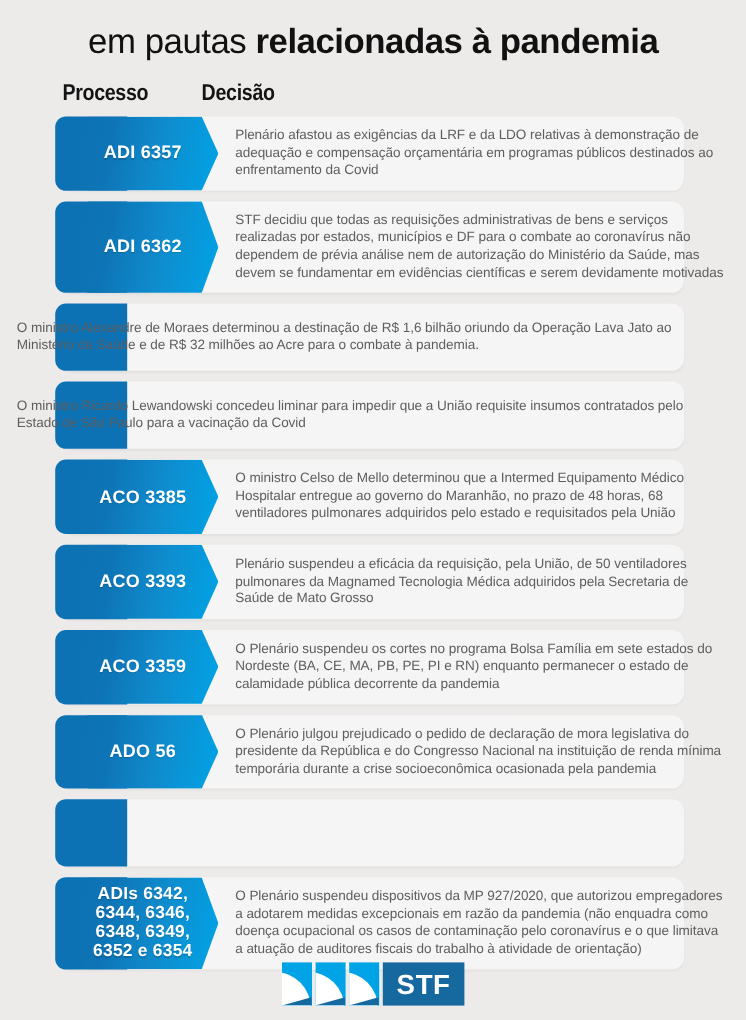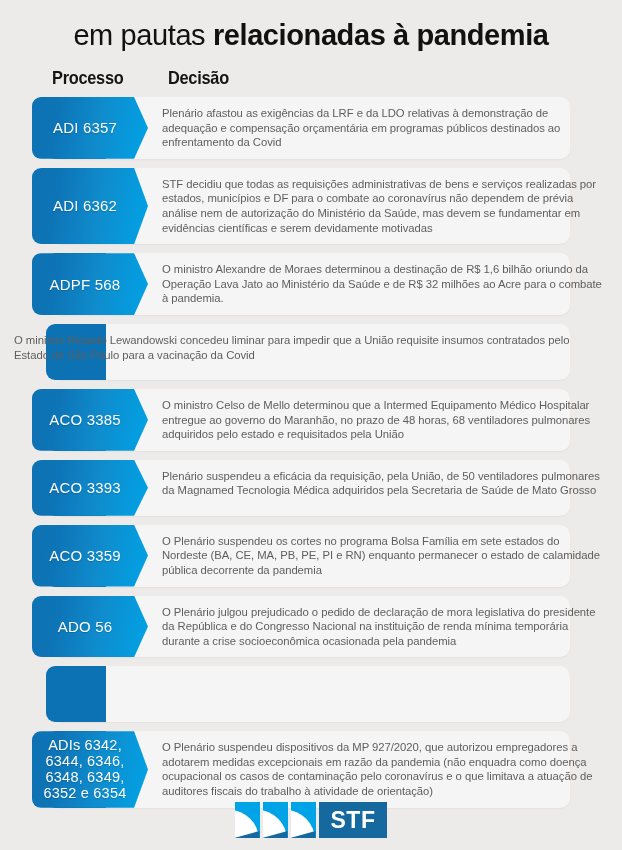--- a/index.html
+++ b/index.html
@@ -73,30 +73,30 @@
     top: 0;
     bottom: 0;
     background: #f6f5f5;
     border-radius: 10px;
     box-shadow: 0 1px 2px rgba(0,0,0,0.045);
   }
 
   .tag {
     position: relative;
     z-index: 3;
-    margin-left: 32px;
+    margin-left: 66px;
     width: 116px;
     flex: 0 0 116px;
     background: linear-gradient(100deg, #0d72b4 0%, #0d74b6 22%, #0f8ccd 58%, #00a3e6 100%);
     color: #ffffff;
     display: flex;
     align-items: center;
     justify-content: center;
     text-align: center;
-    font-weight: normal;
+    font-weight: bold;
     font-size: 15px;
     letter-spacing: 0.2px;
     border-radius: 9px 0 0 9px;
     -webkit-clip-path: polygon(0 0, 88% 0, 100% 50%, 88% 100%, 0 100%);
     clip-path: polygon(0 0, 88% 0, 100% 50%, 88% 100%, 0 100%);
     text-shadow: 0 1px 1px rgba(0,0,0,0.18);
     padding: 4px 14px 4px 4px;
     line-height: 17px;
   }
   .tag-rounded-bg {
@@ -113,20 +113,21 @@
   .decision {
     position: relative;
     z-index: 3;
     flex: 1 1 auto;
     padding: 9px 16px 9px 14px;
     font-size: 11.3px;
     line-height: 14.6px;
     color: #5f5e5e;
     letter-spacing: -0.05px;
     display: flex;
+    align-items: center;
   }
   .decision span { display: block; }
 
   
   .footer {
     position: absolute;
     left: 0;
     right: 0;
     bottom: 12px;
     display: flex;
@@ -210,21 +211,20 @@
       <div class="card"></div>
       <div class="tag-rounded-bg"></div>
       <div class="tag">ADI 6362</div>
       <div class="decision">
         <span>STF decidiu que todas as requisições administrativas de bens e serviços realizadas por estados, municípios e DF para o combate ao coronavírus não dependem de prévia análise nem de autorização do Ministério da Saúde, mas devem se fundamentar em evidências científicas e serem devidamente motivadas</span>
       </div>
     </div>
     <div class="row">
       <div class="card"></div>
       <div class="tag-rounded-bg"></div>
-      <div class="tag">ADPF 568</div>
       <div class="decision">
         <span>O ministro Alexandre de Moraes determinou a destinação de R$ 1,6 bilhão oriundo da Operação Lava Jato ao Ministério da Saúde e de R$ 32 milhões ao Acre para o combate à pandemia.</span>
       </div>
     </div>
     <div class="row">
       <div class="card"></div>
       <div class="tag-rounded-bg"></div>
       <div class="decision">
         <span>O ministro Ricardo Lewandowski concedeu liminar para impedir que a União requisite insumos contratados pelo Estado de São Paulo para a vacinação da Covid</span>
       </div>

